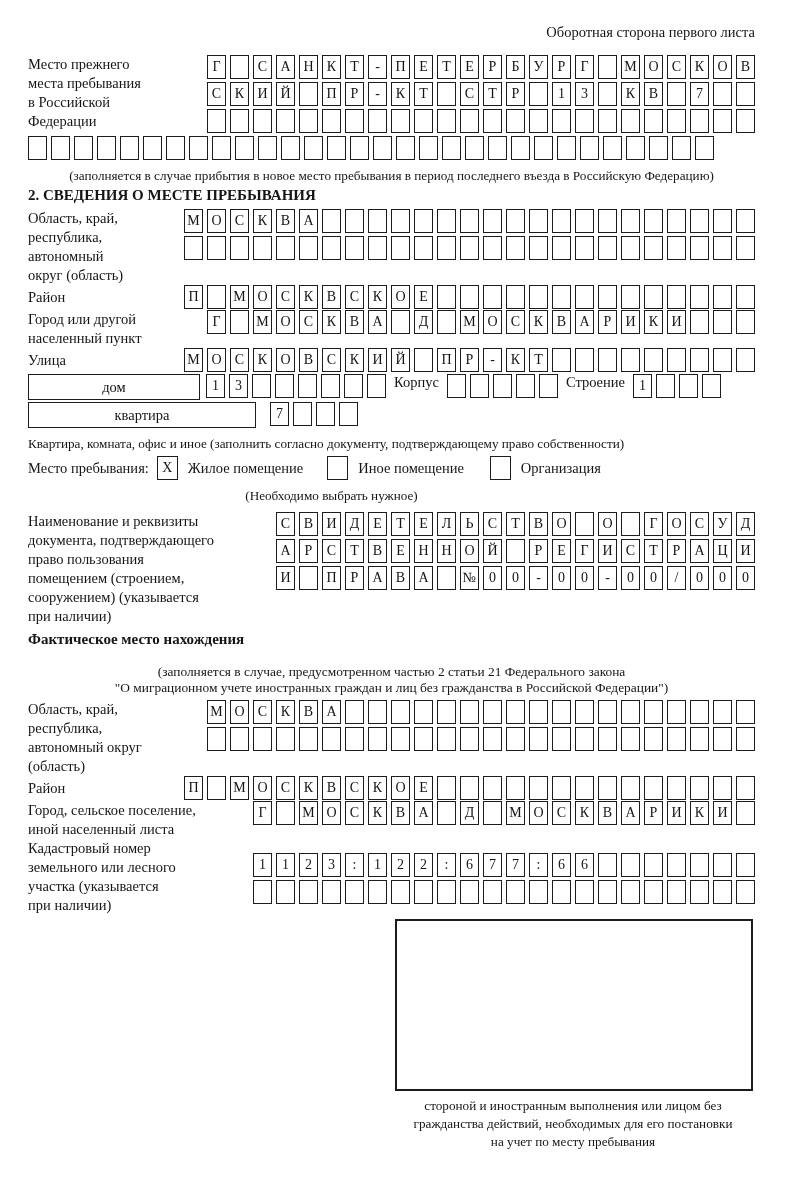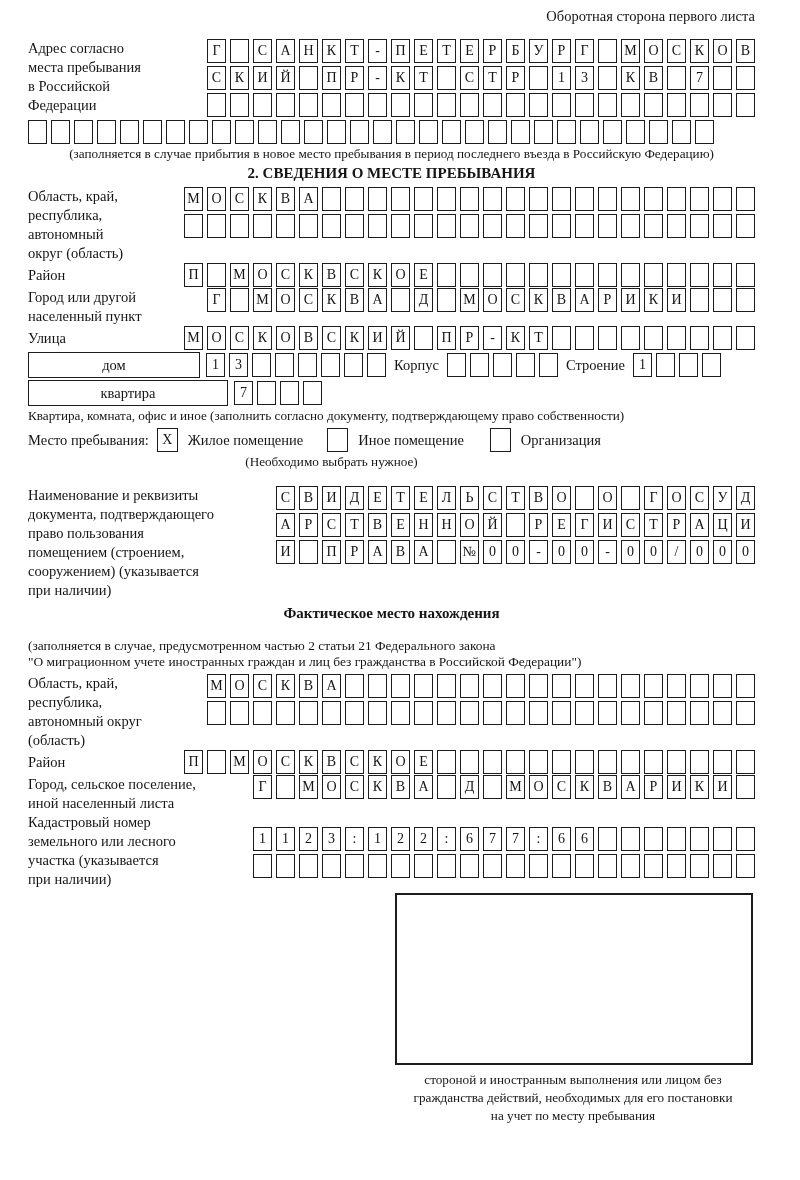--- a/index.html
+++ b/index.html
@@ -1,72 +1,72 @@
 <!DOCTYPE html>
 <html><head>
 <meta charset="utf-8">
 <style>
   html,body{margin:0;padding:0}
   body{
     width:800px;height:1180px;overflow:hidden;background:#ffffff;color:#151515;
     font-family:"Liberation Serif","DejaVu Serif",serif;
   }
-  .page{padding:8px 45px 0 28px;position:relative}
+  .page{padding:24px 45px 0 28px;position:relative}
   .hdr{text-align:right;font-size:14.5px;line-height:17px}
 
   .field{display:flex;align-items:flex-start}
   .field.vcenter{align-items:center}
   .flabel{font-size:14.5px;line-height:19px;white-space:nowrap}
   .frows{margin-left:auto;display:flex;flex-direction:column;gap:3px;align-items:flex-end}
 
   .brow{display:flex;gap:4px;justify-content:flex-end}
   .cell{
     width:17px;height:22px;border:1.5px solid #1c1c1c;flex:0 0 auto;
     font-size:14px;line-height:22px;text-align:center;overflow:hidden;
   }
   .fullrow{margin-top:3px;justify-content:flex-start}
 
-  .caption{font-size:13.2px;line-height:16px;margin-top:2px}
+  .caption{font-size:13.2px;line-height:16px;margin-top:8px}
   .center{text-align:center}
-  .sect-title{text-align:center;font-weight:bold;font-size:15px;line-height:19px}
-  .mt2{margin-top:2px}.mt4{margin-top:4px}.mt8{margin-top:16px}.mb3{margin-bottom:1px}.mb4{margin-bottom:4px}
-
-  .inrow{display:flex;align-items:center;margin-top:2px}
+  .sect-title{font-weight:bold;font-size:15px;line-height:19px}
+  .mt2{margin-top:2px}.mt4{margin-top:4px}.mt8{margin-top:8px}.mb3{margin-bottom:1px}.mb4{margin-bottom:4px}
+
+  .inrow{display:flex;align-items:flex-start;margin-top:2px}
   .wbox{
     border:1.5px solid #1c1c1c;height:26px;box-sizing:border-box;
     display:flex;align-items:center;justify-content:center;font-size:14.5px;flex:0 0 auto;
   }
   .wbox-dom{width:172px}
-  .wbox-kv{width:200px;margin-right:6px}
+  .wbox-kv{width:228px;margin-right:14px}
   .ml6{margin-left:6px}
   .inlab{font-size:14.5px;padding:0 8px;white-space:nowrap}
 
   .mestorow{display:flex;align-items:center;font-size:14.5px;margin-top:4px}
   .chk{
     width:19px;height:22px;border:1.5px solid #1c1c1c;flex:0 0 auto;
     text-align:center;line-height:21px;font-size:14px;
   }
   .mlab{padding:0 14px 0 10px;white-space:nowrap}
   .choose-note{padding-right:120px}
 
-  .notes{font-size:13.4px;line-height:16px;}
+  .notes{font-size:13.4px;line-height:16px;text-align:center}
 
   .stamp{border:2px solid #1c1c1c;width:358px;height:172px;margin-left:367px;margin-top:4px;box-sizing:border-box}
   .stampcap{width:380px;margin-left:355px;text-align:center;font-size:13.2px;line-height:18px;margin-top:6px}
 </style>
 </head>
 <body>
 
 <div class="page">
 
   <div class="hdr">Оборотная сторона первого листа</div>
 
   <section class="field" style="margin-top:14px">
     <div class="flabel">
-        <div>Адрес согласно</div>
+        <div>Место прежнего</div>
         <div>места пребывания</div>
         <div>в Российской</div>
         <div>Федерации</div>
       </div>
     <div class="frows">
       <div class="brow">
           <span class="cell">Г</span>
           <span class="cell"></span>
           <span class="cell">С</span>
           <span class="cell">А</span>

